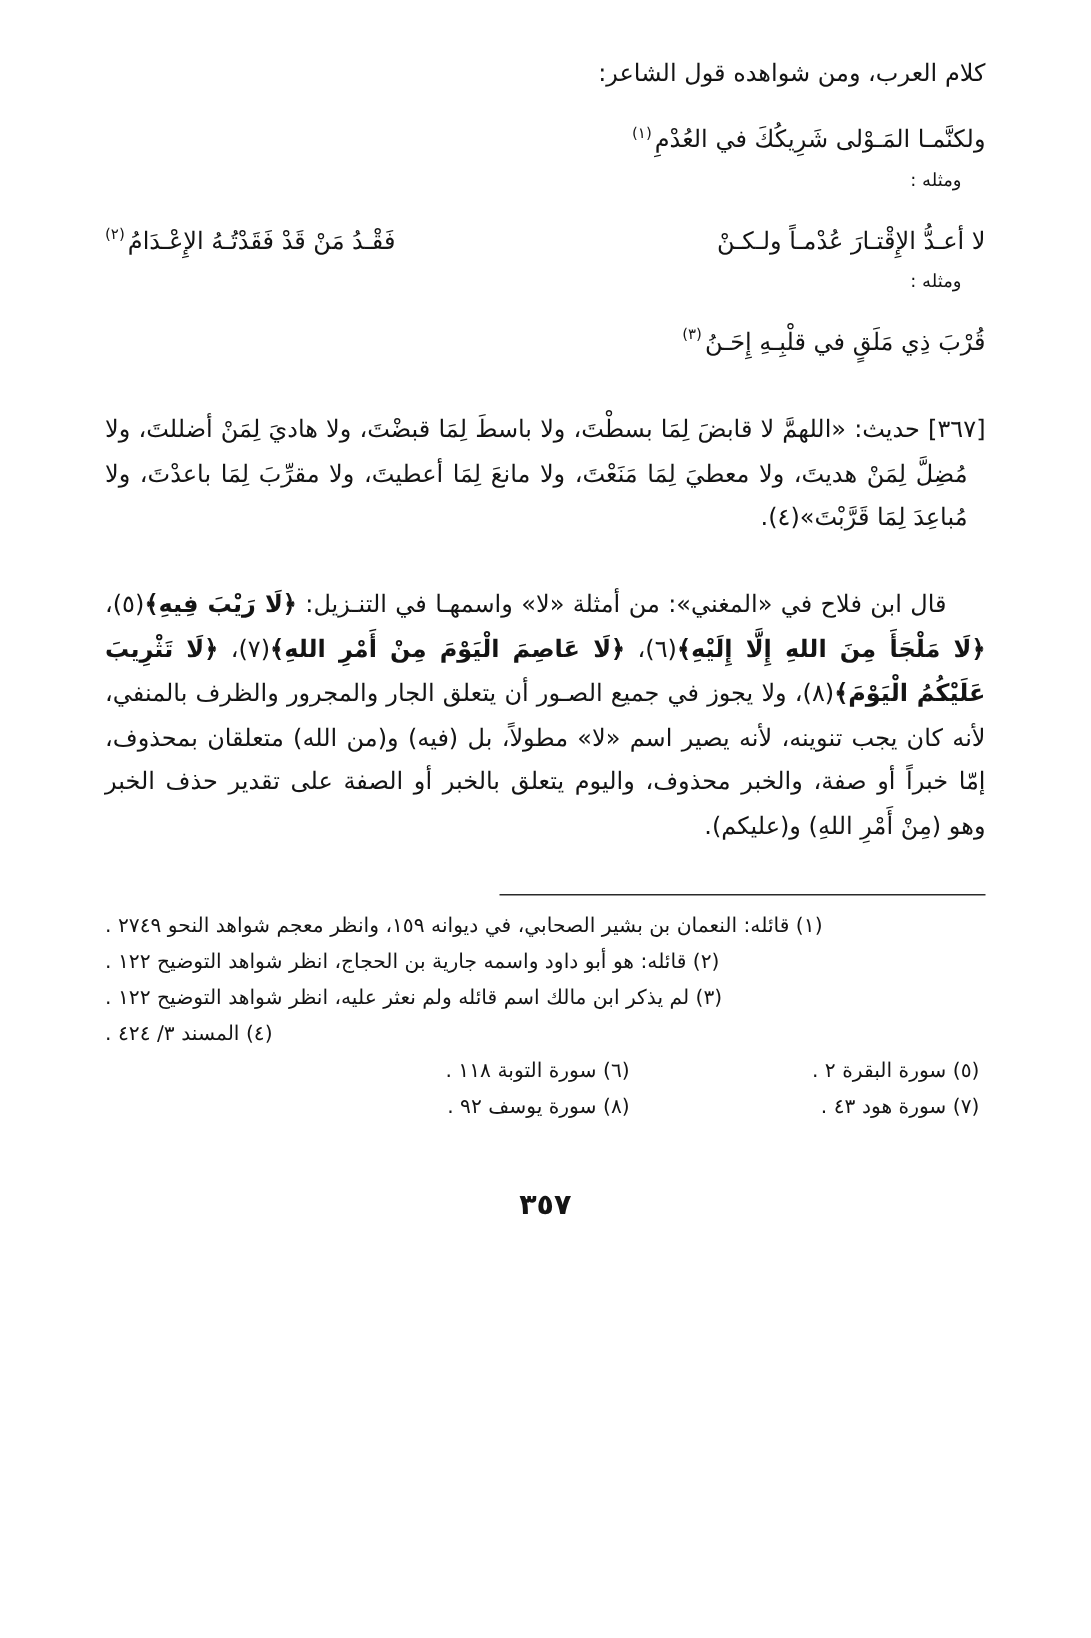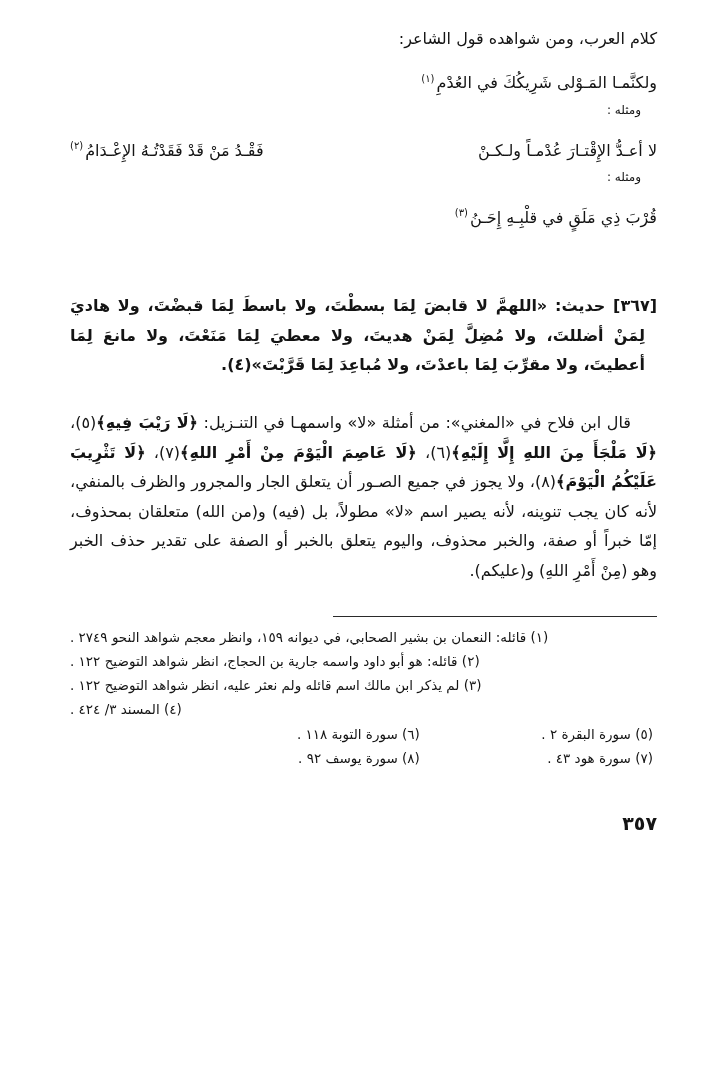--- a/index.html
+++ b/index.html
@@ -4,39 +4,39 @@
 <style>
   * { margin: 0; padding: 0; box-sizing: border-box; }
   html, body { background: #ffffff; }
   body {
     width: 727px; height: 1092px; overflow: hidden;
     font-family: "DejaVu Sans", sans-serif;
     color: #141414;
   }
   .page {
     width: 727px; height: 832px;
-    padding: 24px 70px 0 70px;
+    padding: 34px 70px 0 70px;
     direction: rtl;
     position: relative;
   }
   .intro {
     font-size: 16px; line-height: 1.9; text-align: right;
   }
   .verse {
     display: flex; justify-content: space-between; align-items: baseline;
     font-size: 16px; line-height: 1.9; margin-top: 14px;
   }
   .hemistich { white-space: nowrap; }
   .fn-ref { font-size: 10px; vertical-align: super; margin-right: 2px; }
   .connector {
     font-size: 12px; line-height: 1.9; padding-right: 16px;
   }
   .hadith {
-    margin-top: 58px;
-    font-size: 16px; font-weight: 700; line-height: 1.85;
+    margin-top: 28px;
+    font-size: 16px; font-weight: 400; line-height: 1.85;
     text-align: justify;
     padding-right: 12px; text-indent: -12px;
   }
   .commentary {
     margin-top: 28px;
     font-size: 16px; line-height: 1.85;
     text-align: justify;
     text-indent: 26px;
   }
   .commentary .bold { font-weight: 700; margin-top: 47px; }
@@ -49,20 +49,21 @@
     margin-top: 8px;
     font-size: 13.5px; line-height: 1.8;
     padding-right: 4px;
   }
   .fn { text-align: left; }
   .fn-row { display: flex; }
   .fn-col { flex: 0 0 40%; }
   .fn-col-left { flex: 0 0 60%; }
   .page-number {
     margin-top: 42px;
+    text-align: center;
     font-size: 19px; font-weight: 700;
   }
 </style>
 </head>
 <body>
 
 <div class="page">
 
   <p class="intro">كلام العرب، ومن شواهده قول الشاعر:</p>
 

